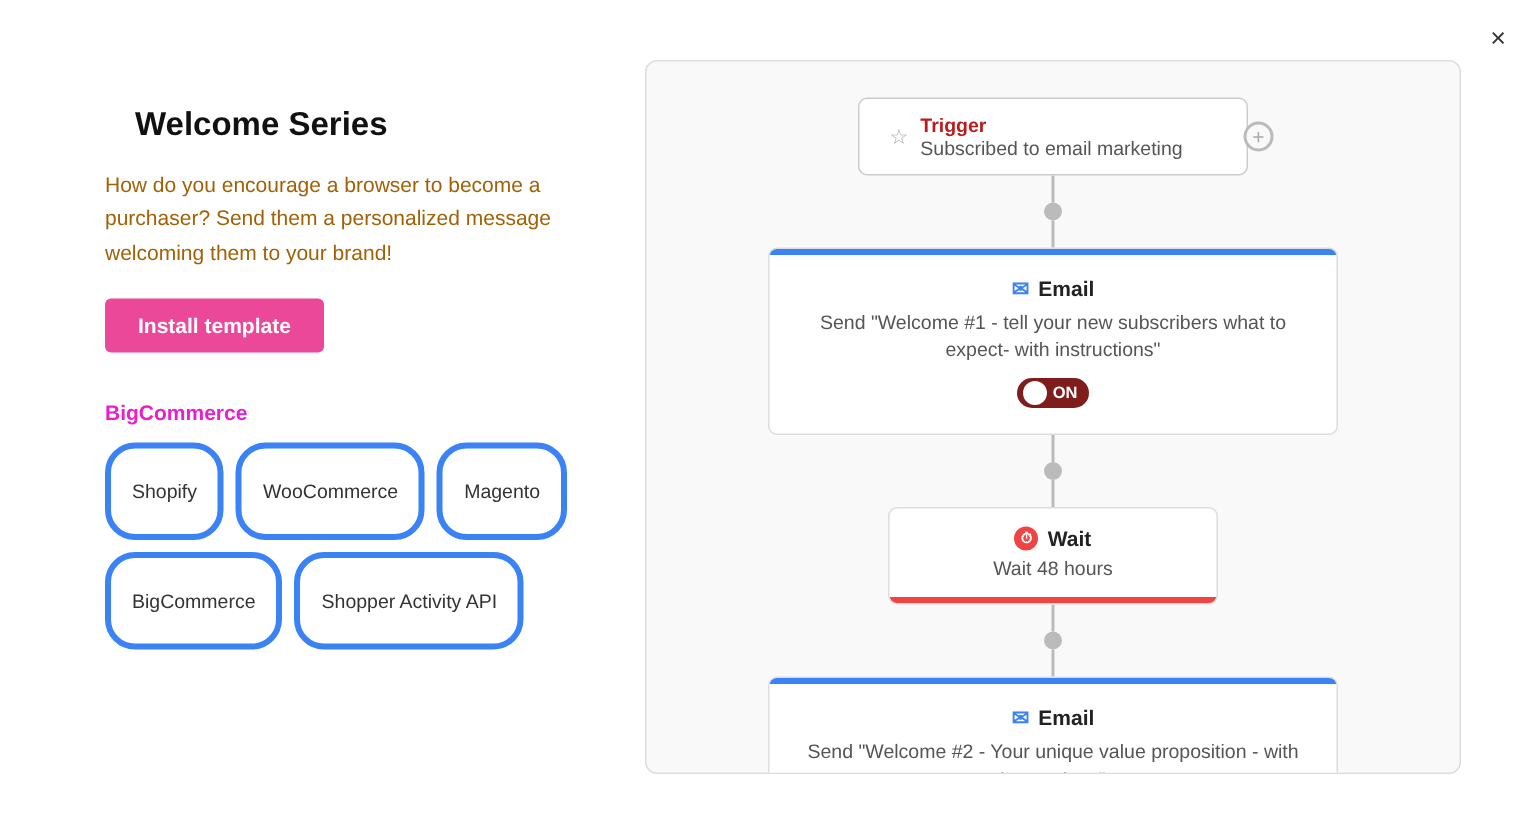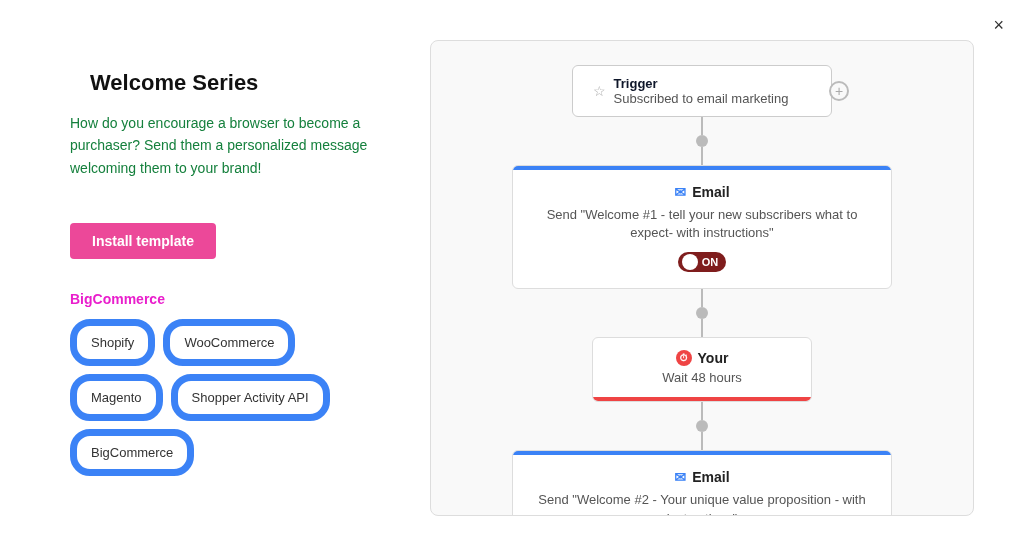--- a/index.html
+++ b/index.html
@@ -40,23 +40,23 @@
     .left-panel h1 {
       font-size: 22px;
       font-weight: 700;
       color: #111;
       margin-bottom: 16px;
       margin-left: 20px;
     }
 
     .left-panel .description {
       font-size: 14px;
-      color: #15803d;
+      color: #a16207;
       line-height: 1.6;
-      margin-bottom: 44px;
+      margin-bottom: 20px;
     }
 
     .install-btn {
       background: #ec4899;
       color: #fff;
       border: none;
       border-radius: 4px;
       padding: 10px 22px;
       font-size: 14px;
       font-weight: 600;
@@ -74,23 +74,23 @@
       margin-bottom: 12px;
     }
 
     .tags {
       display: flex;
       flex-wrap: wrap;
       gap: 8px;
     }
 
     .tag {
-      border: 7px solid #3b82f6;
+      border: 4px solid #3b82f6;
       border-radius: 20px;
-      padding: 9px 14px;
+      padding: 21px 14px;
       font-size: 13px;
       color: #333;
       cursor: default;
     }
 
     .right-panel {
       flex: 1;
       border: 1px solid #ddd;
       border-radius: 8px;
       background: #f9f9f9;
@@ -135,21 +135,21 @@
       align-items: center;
       gap: 8px;
       font-size: 13px;
       min-width: 260px;
       max-width: 340px;
       position: relative;
     }
 
     .trigger-node .trigger-label {
       font-weight: 700;
-      color: #0f172a;
+      color: #b91c1c;
       font-size: 13px;
       text-align: center;
     }
 
     .trigger-node .trigger-sub {
       color: #555;
       font-size: 13px;
     }
 
     .trigger-node .plus-btn {
@@ -310,22 +310,22 @@
     <h1>Welcome Series</h1>
     <p class="description">How do you encourage a browser to become a purchaser? Send them a personalized message welcoming them to your brand!</p>
     <button class="install-btn">Install template</button>
 
     <div class="integrations-section">
       <h3>BigCommerce</h3>
       <div class="tags">
         <span class="tag">Shopify</span>
         <span class="tag">WooCommerce</span>
         <span class="tag">Magento</span>
+        <span class="tag">BigCommerce</span>
         <span class="tag">Shopper Activity API</span>
-        <span class="tag">BigCommerce</span>
       </div>
     </div>
   </div>
 
   <div class="right-panel">
     <div class="flow-container">
 
       <div class="trigger-wrapper">
         <div class="trigger-node">
           <span class="star-icon">☆</span>
@@ -358,21 +358,21 @@
       </div>
 
       <div class="connector-line"></div>
       <div class="connector"></div>
       <div class="connector-line"></div>
 
       <div class="delay-node">
         <div class="node-content">
           <div class="node-title">
             <span class="clock-icon">⏱</span>
-            <span>Your</span>
+            <span>Wait</span>
           </div>
           <div class="node-desc">Wait 48 hours</div>
         </div>
         <div class="node-bottom-bar"></div>
       </div>
 
       <div class="connector-line"></div>
       <div class="connector"></div>
       <div class="connector-line"></div>
 

